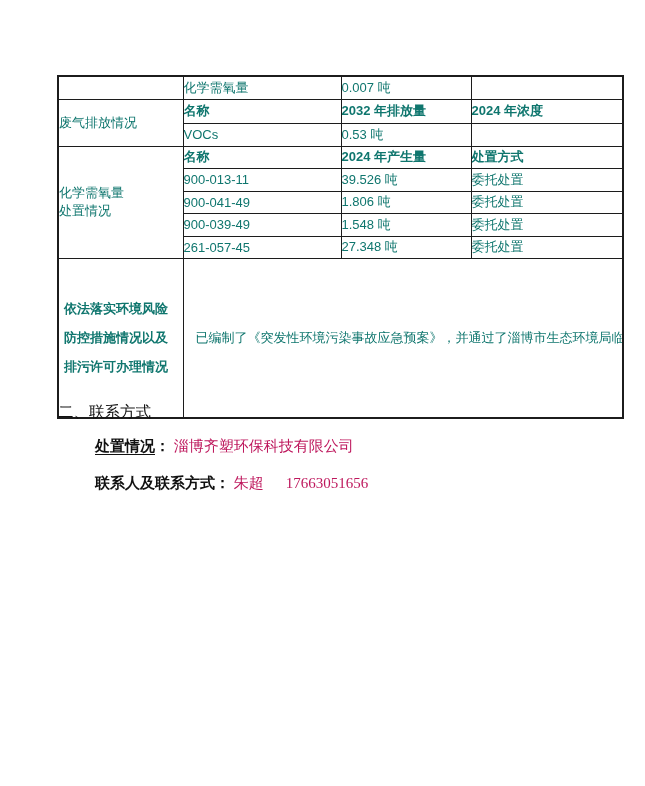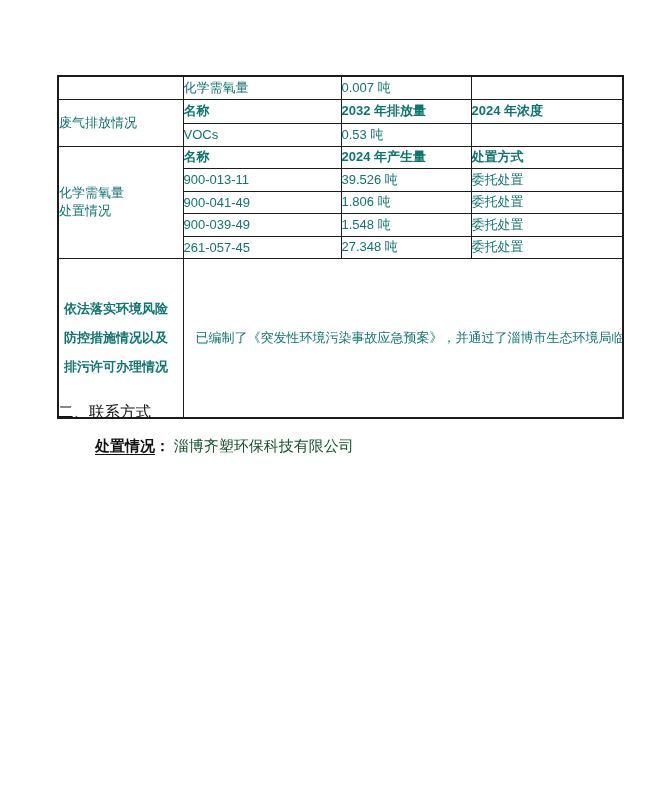--- a/index.html
+++ b/index.html
@@ -48,21 +48,21 @@
   
   .sec-heading {
     position:absolute; left:58px; top:402px;
     font-weight:normal; font-size:15.5px; color:#111111;
     white-space:nowrap;
   }
   .contact { position:absolute; left:95px; top:437px; }
   .cline { height:20px; margin-bottom:17px; white-space:nowrap; font-size:15px; }
   .clabel { font-weight:bold; color:#111111; }
   .clabel.u { text-decoration:underline; text-underline-offset:3px; }
-  .cvalue { color:#14532d;text-align:right; }
+  .cvalue { color:#be185d;text-align:right; }
   .phone  { margin-left:22px; }
 </style>
 </head>
 <body>
 
 <div class="page">
 
   <table class="doc-table">
     <colgroup>
       <col style="width:125px">
@@ -131,15 +131,19 @@
     </tbody>
   </table>
 
   <div class="sec-heading">二、联系方式</div>
 
   <div class="contact">
     <div class="cline">
       <span class="clabel u">处置情况</span><span class="clabel">：</span>
       <span class="cvalue">淄博齐塑环保科技有限公司</span>
     </div>
+    <div class="cline">
+      <span class="clabel">联系人及联系方式</span><span class="clabel">：</span>
+      <span class="cvalue">朱超</span><span class="cvalue phone">17663051656</span>
+    </div>
   </div>
 
 </div>
 
 </body></html>

